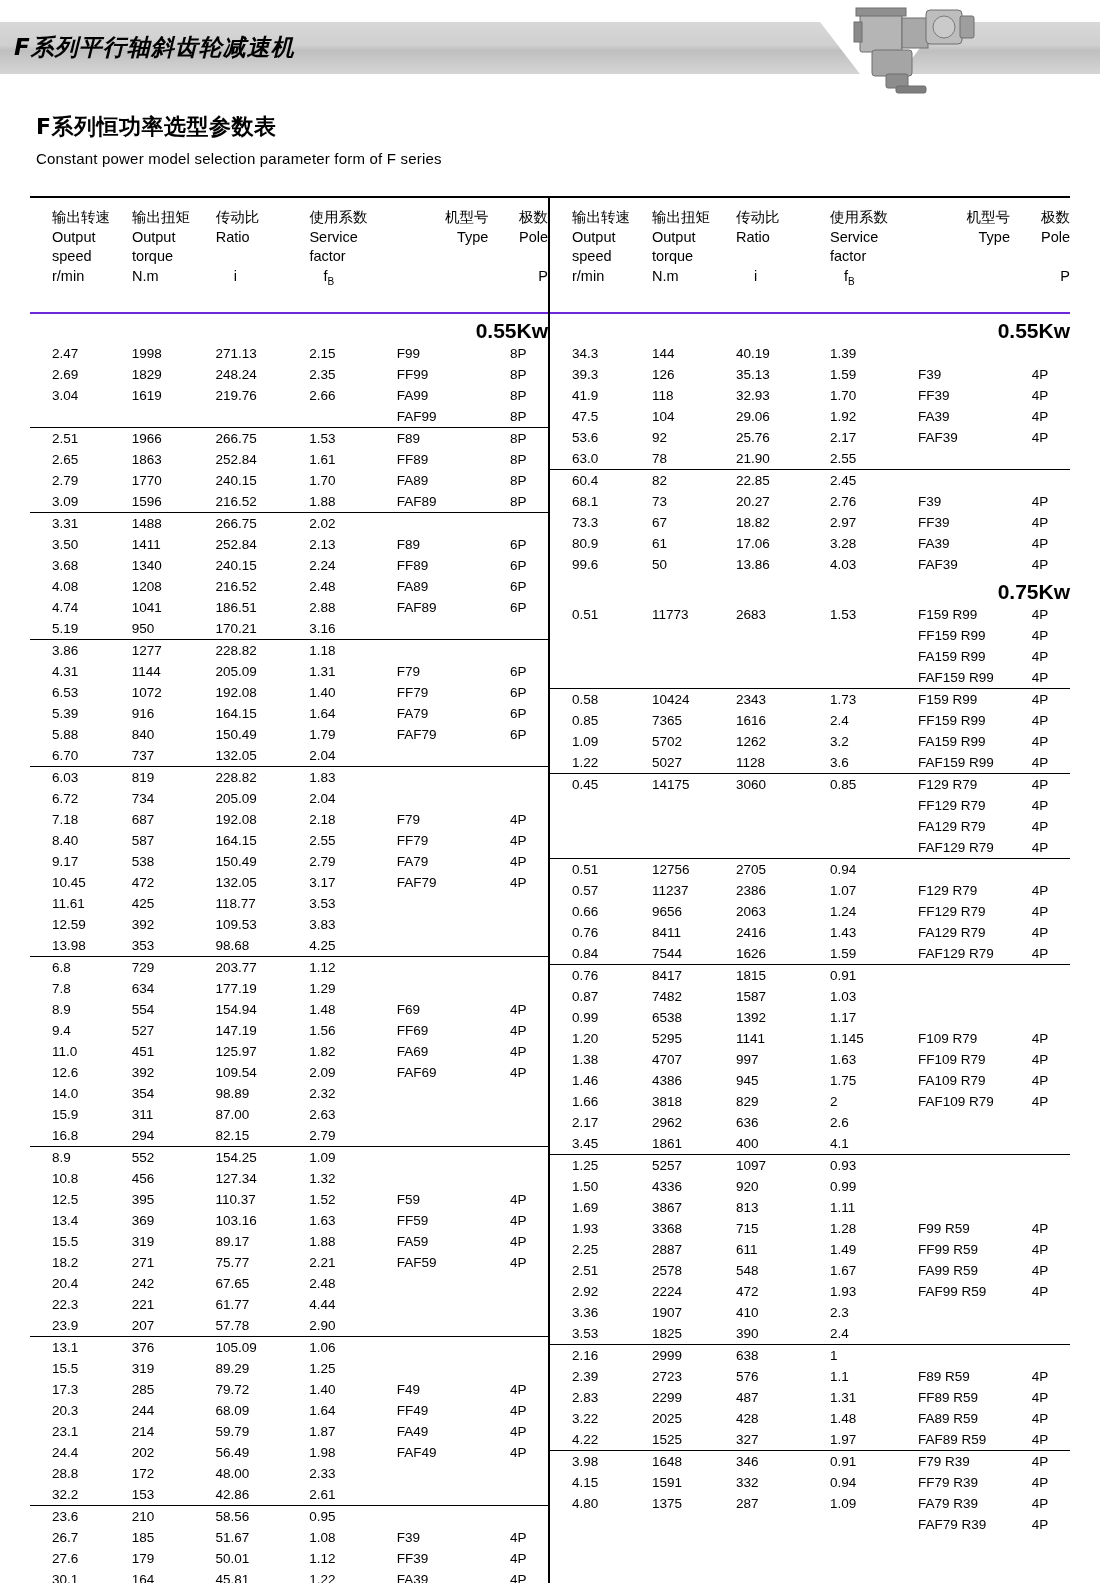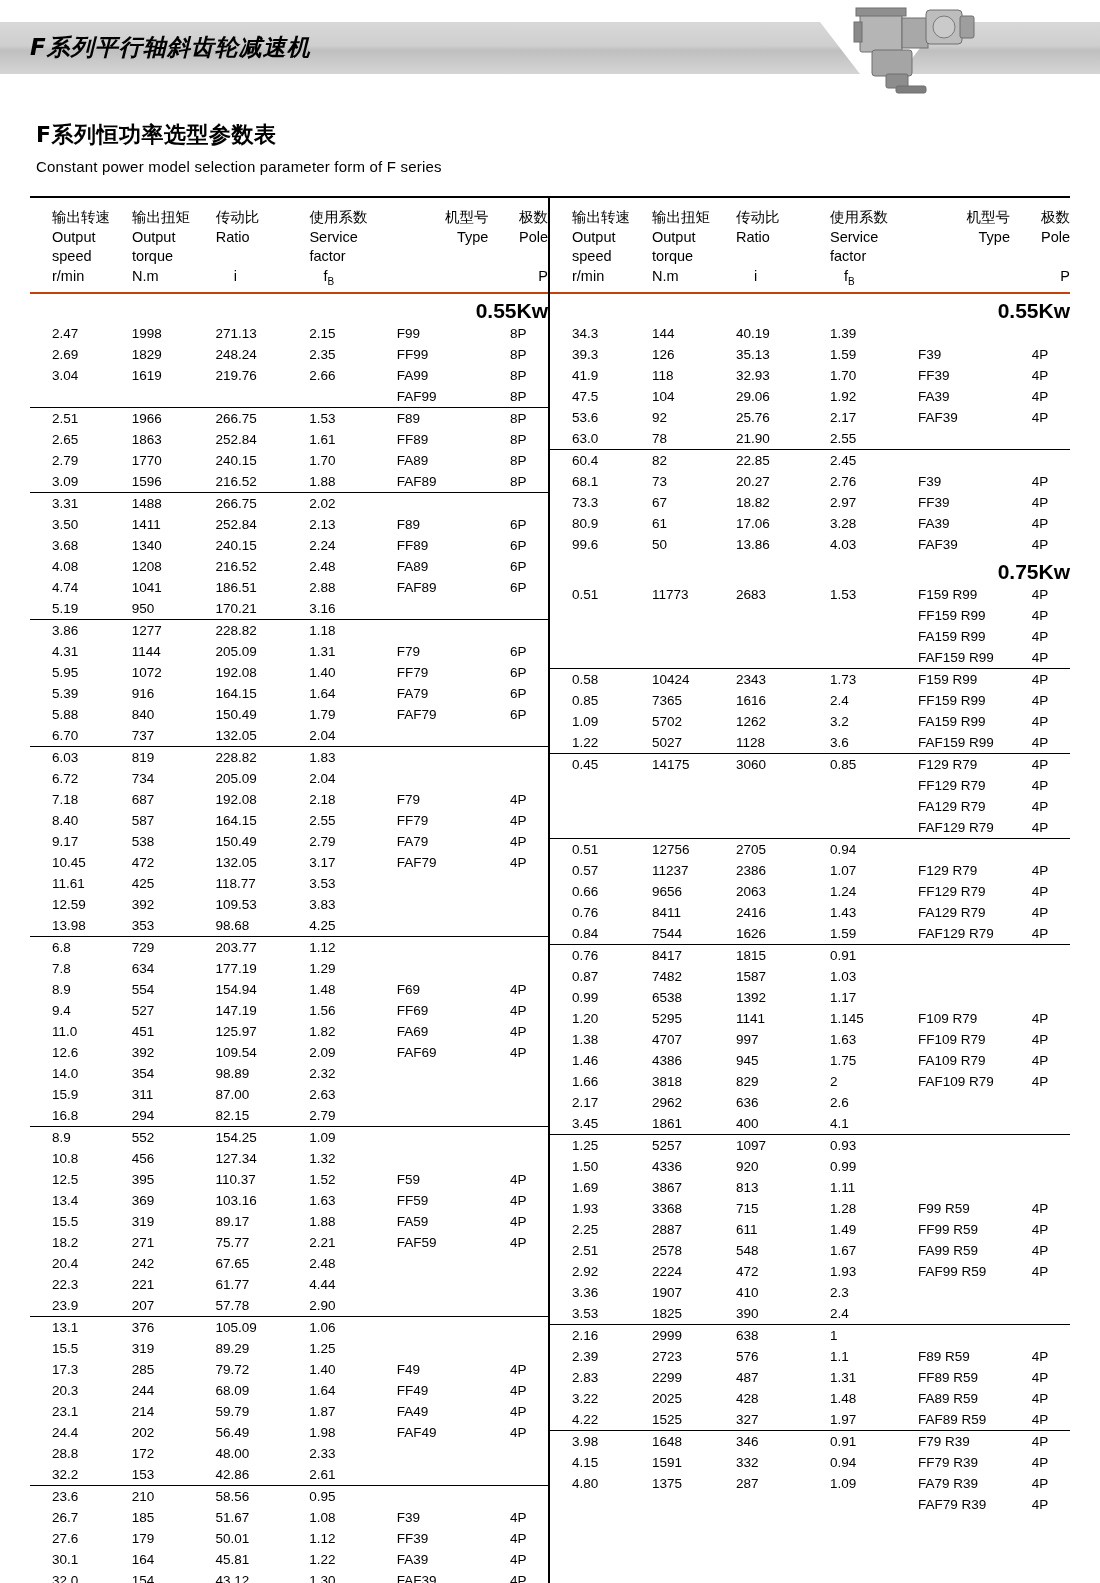--- a/index.html
+++ b/index.html
@@ -34,29 +34,28 @@
     clip-path: polygon(40px 0, 200px 0, 200px 52px, 0 52px);
   }
   .hdr-title {
     position: absolute;
     left: 14px; top: 32px;
     font-size: 23px;
     font-weight: bold;
     font-style: italic;
     letter-spacing: 1px;
     font-family: "DejaVu Sans", "Liberation Sans", sans-serif;
-    margin-left: 16px;
   }
   .gearbox {
     position: absolute;
     right: 118px; top: 4px;
     width: 130px; height: 92px;
   }
   
-  .titles { margin: 24px 0 0 36px; }
+  .titles { margin: 16px 0 0 36px; }
   .title-cn {
     font-size: 22px;
     font-weight: bold;
     letter-spacing: .5px;
     font-family: "DejaVu Sans", "Liberation Sans", sans-serif;
   }
   .title-en {
     font-size: 15px;
     margin-top: 8px;
     letter-spacing: .2px;
@@ -93,22 +92,22 @@
   }
   .c-speed  { width: 86px;  text-align: left;  padding-left: 22px !important; }
   .c-torque { width: 86px;  text-align: left;  padding-left: 16px !important; }
   .c-ratio  { width: 86px;  text-align: left;  padding-left: 14px !important; }
   .c-sf     { width: 86px;  text-align: left;  padding-left: 22px !important; }
   .c-type   { width: 116px; text-align: left;  padding-left: 24px !important; }
   .c-pole   { width: 60px;  text-align: center; }
 
   
   .thead {
-    border-bottom: 2px solid #c2410c;
-    padding: 10px 0 4px 0;
+    border-bottom: 2px solid #6d28d9;
+    padding: 10px 0 24px 0;
   }
   .thead table td {
     height: auto;
     line-height: 1.35;
     vertical-align: top;
     font-size: 14.5px;
     white-space: nowrap;
   }
   .th-cn { font-size: 14.5px; font-family:"DejaVu Sans","Liberation Sans",sans-serif; }
   .th-en { font-size: 14.5px; }
@@ -325,21 +324,21 @@
             </tr>
             <tr>
               <td class="c-speed">4.31</td>
               <td class="c-torque">1144</td>
               <td class="c-ratio">205.09</td>
               <td class="c-sf">1.31</td>
               <td class="c-type">F79</td>
               <td class="c-pole">6P</td>
             </tr>
             <tr>
-              <td class="c-speed">5.95</td>
+              <td class="c-speed">6.53</td>
               <td class="c-torque">1072</td>
               <td class="c-ratio">192.08</td>
               <td class="c-sf">1.40</td>
               <td class="c-type">FF79</td>
               <td class="c-pole">6P</td>
             </tr>
             <tr>
               <td class="c-speed">5.39</td>
               <td class="c-torque">916</td>
               <td class="c-ratio">164.15</td>

